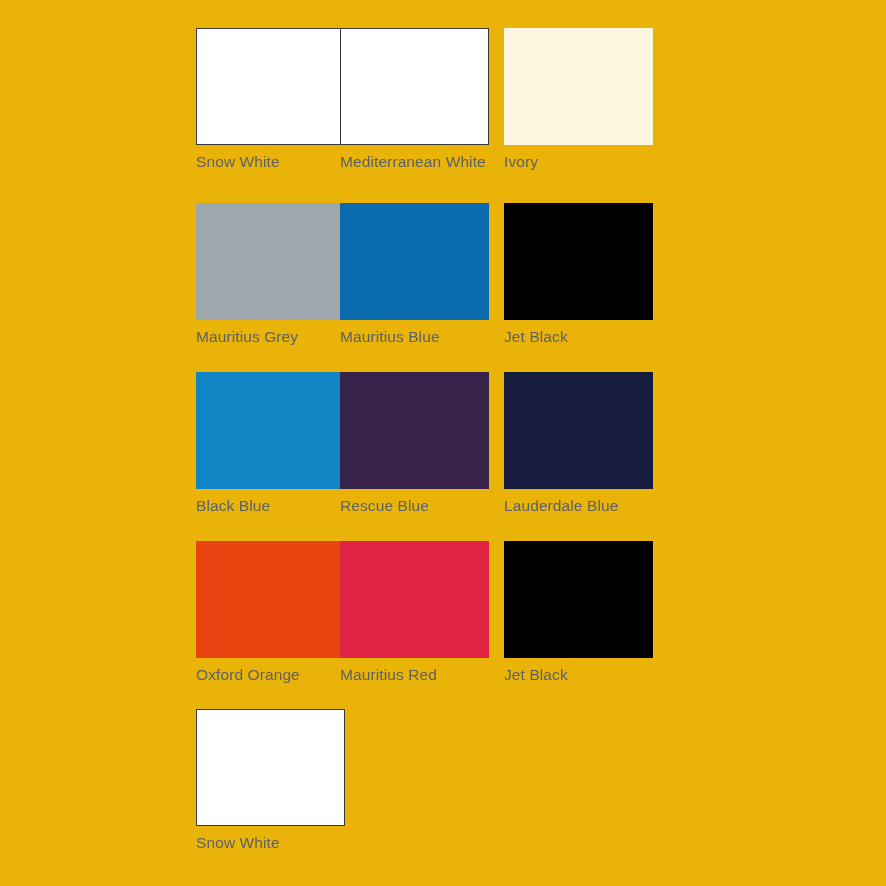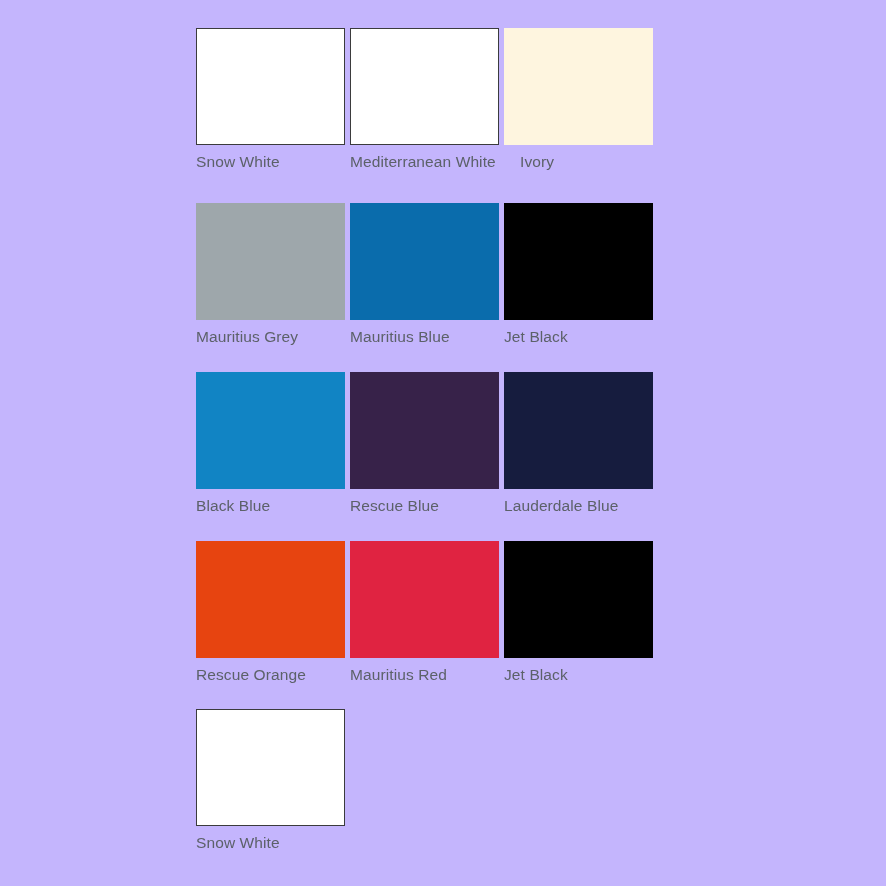--- a/index.html
+++ b/index.html
@@ -12,21 +12,21 @@
     height: 886px;
     font-family: "Liberation Sans", sans-serif;
     -webkit-font-smoothing: antialiased;
     overflow: hidden;
   }
 
   #swatch-sheet {
     position: relative;
     width: 886px;
     height: 886px;
-    background: #c4b5fd;
+    background: #eab308;
   }
 
   .swatch-row {
     position: absolute;
     left: 196px;
     width: 690px;
   }
 
   
   .row-0 { top: 28px; }
@@ -34,21 +34,21 @@
   .row-2 { top: 372px; }
   .row-3 { top: 541px; }
   .row-4 { top: 709px; }
 
   .swatch-cell {
     position: absolute;
     top: 0;
     width: 149px;
   }
   .col-0 { left: 0px; }
-  .col-1 { left: 154px; }
+  .col-1 { left: 144px; }
   .col-2 { left: 308px; }
 
   .swatch-chip {
     width: 149px;
     height: 117px;
     box-sizing: border-box;
     display: block;
   }
   .swatch-chip.bordered {
     border: 1px solid #3b3b3d;
@@ -58,21 +58,21 @@
     display: block;
     margin-top: 7px;
     font-size: 15.5px;
     line-height: 20px;
     color: #5c6169;
     letter-spacing: 0.1px;
     white-space: nowrap;
   }
 
   
-  .label-tight { margin-left: 16px; }
+  .label-tight { margin-left: 0; }
 </style>
 </head>
 <body>
 
 <div id="swatch-sheet">
 
   <div class="swatch-row row-0">
     <div class="swatch-cell col-0">
       <span class="swatch-chip bordered" style="background: rgb(255, 255, 255); border-color: rgb(59, 59, 61);"></span>
       <span class="swatch-label">Snow White</span>
@@ -113,21 +113,21 @@
     </div>
     <div class="swatch-cell col-2">
       <span class="swatch-chip" style="background: rgb(22, 28, 62);"></span>
       <span class="swatch-label">Lauderdale Blue</span>
     </div>
   </div>
 
   <div class="swatch-row row-3">
     <div class="swatch-cell col-0">
       <span class="swatch-chip" style="background: rgb(231, 68, 16);"></span>
-      <span class="swatch-label">Rescue Orange</span>
+      <span class="swatch-label">Oxford Orange</span>
     </div>
     <div class="swatch-cell col-1">
       <span class="swatch-chip" style="background: rgb(224, 35, 65);"></span>
       <span class="swatch-label">Mauritius Red</span>
     </div>
     <div class="swatch-cell col-2">
       <span class="swatch-chip" style="background: rgb(0, 0, 0);"></span>
       <span class="swatch-label">Jet Black</span>
     </div>
   </div>

